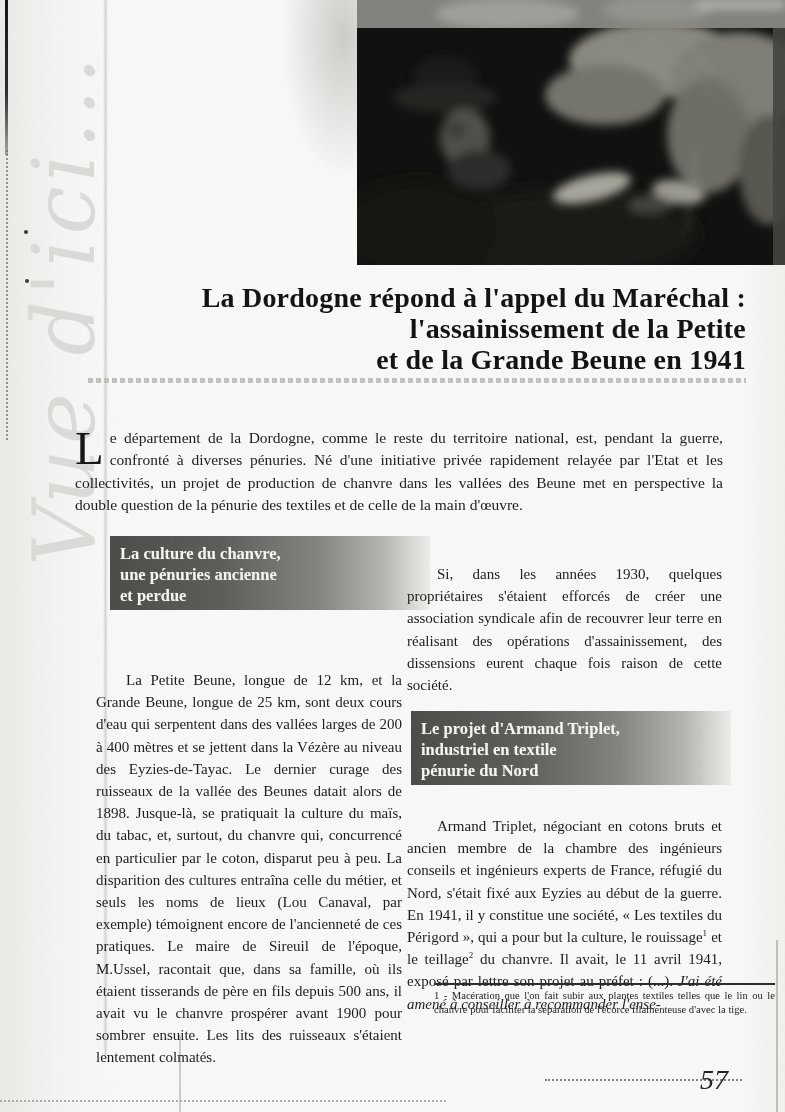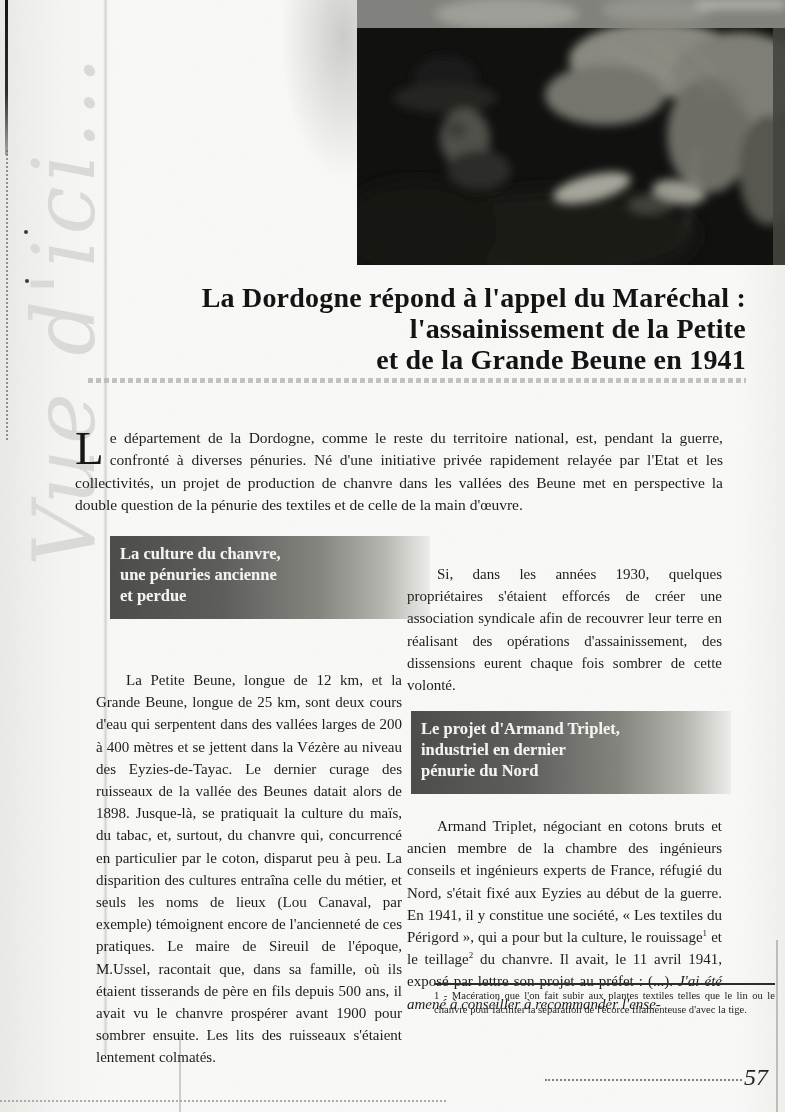--- a/index.html
+++ b/index.html
@@ -47,21 +47,21 @@
     font-weight:bold;font-size:28px;line-height:31px;color:#131313;letter-spacing:.2px;}
   .title-underline{position:absolute;left:88px;top:378px;width:658px;height:5px;
     background:repeating-linear-gradient(90deg,#b9b9b3 0 5px,rgba(185,185,179,0) 5px 8px);
     opacity:.85;}
   
   .intro{position:absolute;left:75px;top:411px;width:648px;
     font-size:15.5px;line-height:22.5px;text-align:justify;}
   .dropcap{float:left;font-size:47px;line-height:38px;padding:2px 6px 0 0;color:#161616;}
   
   .heading-band{
-    position:absolute;width:300px;padding:7px 10px 13px 10px;
+    position:absolute;width:300px;padding:7px 10px 4px 10px;
     background:linear-gradient(90deg,#4c4c49 0%,#5d5d5a 35%,#84847f 65%,#b4b4ae 85%,rgba(205,205,199,.25) 100%);
     color:#f4f4f1;font-weight:bold;font-size:16.5px;line-height:21px;
     text-shadow:0 0 1px rgba(255,255,255,.25);
   }
   .hb-left{left:110px;top:536px;}
   .hb-right{left:411px;top:711px;}
   .body-par{font-size:15px;line-height:22.2px;text-align:justify;text-indent:30px;}
   .col-left-body{position:absolute;left:96px;top:654px;width:306px;}
   .col-right-p1{position:absolute;left:407px;top:548px;width:315px;}
   .col-right-p2{position:absolute;left:407px;top:800px;width:315px;}
@@ -72,22 +72,22 @@
     border-top:2px solid #2b2b29;padding-top:4px;
     font-size:10.6px;line-height:13.8px;text-align:justify;color:#242422;margin-left:35px;}
   .footnotes div{margin:0;}
   
   .footer-rule{position:absolute;left:545px;top:1079px;width:197px;height:0;
     border-top:2px dotted #82827c;}
   .footer-text{position:absolute;top:1081px;right:44px;white-space:nowrap;color:#1d1d1b;}
   .footer-text .small{font-size:10.5px;letter-spacing:.5px;}
   .footer-text .orn{font-family:"DejaVu Sans",sans-serif;font-size:8px;color:#55554f;padding:0 3px;}
   .footer-text .journal{font-size:13.5px;font-weight:bold;padding-left:2px;}
-  .page-number{position:absolute;left:744px;top:1064px;
-    font-style:italic;font-size:24px;color:#22221f;}
+  .page-number{position:absolute;left:700px;top:1064px;
+    font-style:italic;font-size:28px;color:#22221f;}
   .grain{position:absolute;left:0;top:0;width:785px;height:1112px;pointer-events:none;opacity:.5;}
 </style>
 </head>
 <body>
 
 <div class="page">
 
   <div class="scan-edge-streak"></div>
   <div class="scan-edge-dots"></div>
   <div class="scan-speck-1"></div>
@@ -172,25 +172,25 @@
 
   <p class="intro"><span class="dropcap">L</span><span>e département de la Dordogne, comme le reste du territoire national, est, pendant la guerre, confronté à diverses pénuries. Né d'une initiative privée rapidement relayée par l'Etat et les collectivités, un projet de production de chanvre dans les vallées des Beune met en perspective la double question de la pénurie des textiles et de celle de la main d'œuvre.</span></p>
 
   <div class="heading-band hb-left">
     <div>La culture du chanvre,</div>
     <div>une pénuries ancienne</div>
     <div>et perdue</div>
   </div>
   <p class="body-par col-left-body">La Petite Beune, longue de 12 km, et la Grande Beune, longue de 25 km, sont deux cours d'eau qui serpentent dans des vallées larges de 200 à 400 mètres et se jettent dans la Vézère au niveau des Eyzies-de-Tayac. Le dernier curage des ruisseaux de la vallée des Beunes datait alors de 1898. Jusque-là, se pratiquait la culture du maïs, du tabac, et, surtout, du chanvre qui, concurrencé en particulier par le coton, disparut peu à peu. La disparition des cultures entraîna celle du métier, et seuls les noms de lieux (Lou Canaval, par exemple) témoignent encore de l'ancienneté de ces pratiques. Le maire de Sireuil de l'époque, M.Ussel, racontait que, dans sa famille, où ils étaient tisserands de père en fils depuis 500 ans, il avait vu le chanvre prospérer avant 1900 pour sombrer ensuite. Les lits des ruisseaux s'étaient lentement colmatés.</p>
 
-  <p class="body-par col-right-p1">Si, dans les années 1930, quelques propriétaires s'étaient efforcés de créer une association syndicale afin de recouvrer leur terre en réalisant des opérations d'assainissement, des dissensions eurent chaque fois sombrer de cette volonté.</p>
+  <p class="body-par col-right-p1">Si, dans les années 1930, quelques propriétaires s'étaient efforcés de créer une association syndicale afin de recouvrer leur terre en réalisant des opérations d'assainissement, des dissensions eurent chaque fois raison de cette société.</p>
 
   <div class="heading-band hb-right">
     <div>Le projet d'Armand Triplet,</div>
-    <div>industriel en dernier</div>
+    <div>industriel en textile</div>
     <div>pénurie du Nord</div>
   </div>
 
   <p class="body-par col-right-p2"><span>Armand Triplet, négociant en cotons bruts et ancien membre de la chambre des ingénieurs conseils et ingénieurs experts de France, réfugié du Nord, s'était fixé aux Eyzies au début de la guerre. En 1941, il y constitue une société, « Les textiles du Périgord », qui a pour but la culture, le rouissage</span><sup>1</sup><span> et le teillage</span><sup>2</sup><span> du chanvre. Il avait, le 11 avril 1941, exposé par lettre son projet au préfet : (...). </span><span class="it">J'ai été amené à conseiller à recommander l'ense-</span></p>
 
   <div class="footnotes">
     <div>1 - Macération que l'on fait subir aux plantes textiles telles que le lin ou le chanvre pour faciliter la séparation de l'écorce filamenteuse d'avec la tige.</div>
   </div>
 
   <div class="footer-rule"></div>

